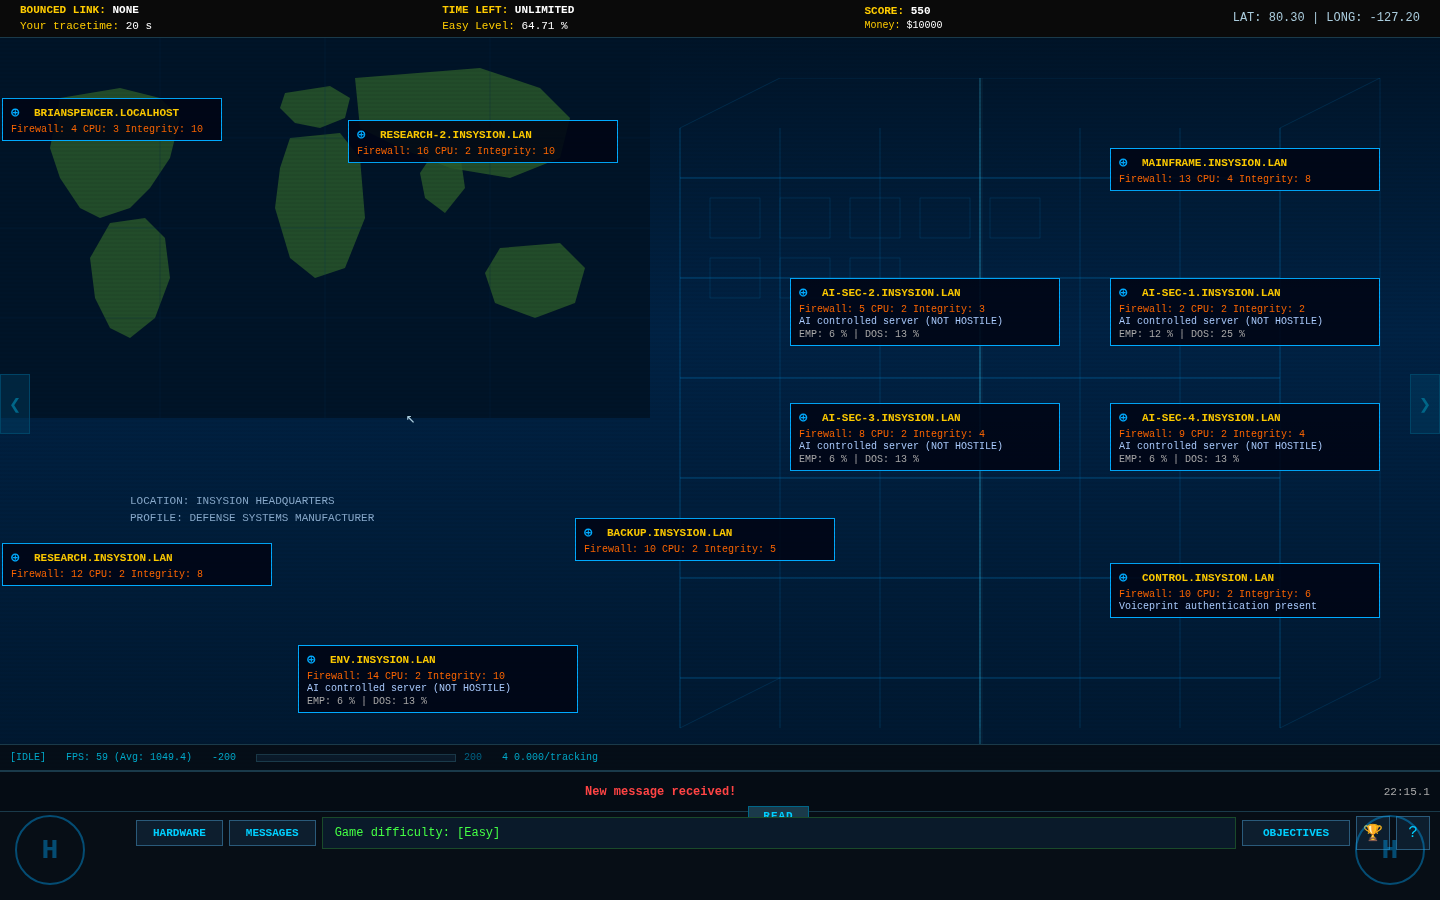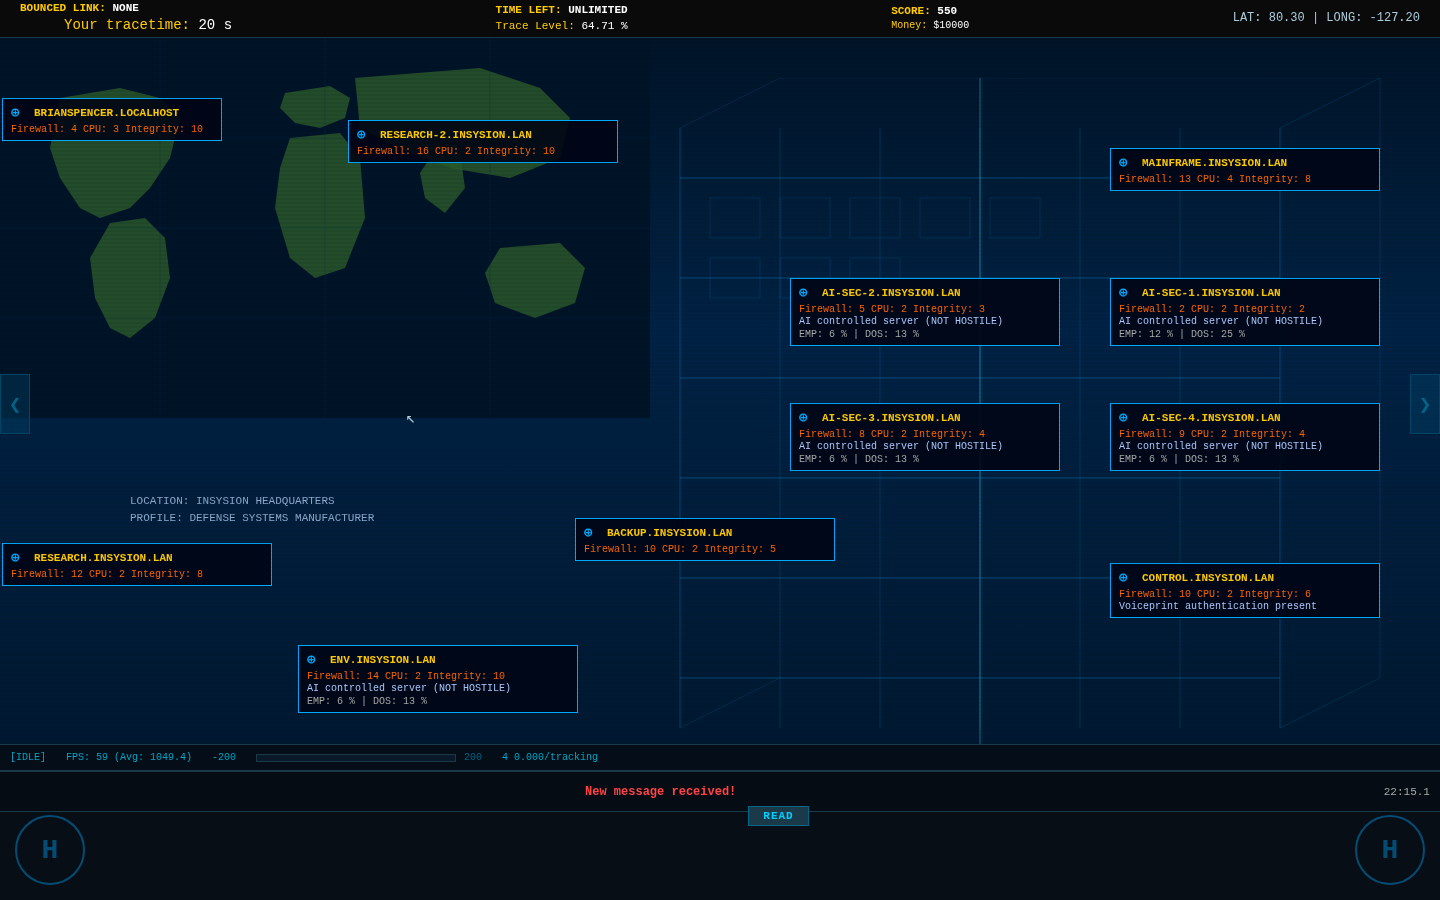--- a/index.html
+++ b/index.html
@@ -437,30 +437,30 @@
     }
   </style>
 </head>
 <body>
 
 <div id="top-hud">
   <div class="hud-section">
     <span class="hud-label">
       <span>Bounced Link:</span> <span style="color:#ffffff">NONE</span>
     </span>
-    <span style="color:#ffcc00;font-size:14px;margin-left:44px;">
+    <span style="color:#ffcc00;font-size:11px;">
       <span>Your tracetime:</span> <span style="color:#ffffff">20 s</span>
     </span>
   </div>
   <div class="hud-section">
     <span class="hud-label">
       <span>Time Left:</span> <span style="color:#ffffff">UNLIMITED</span>
     </span>
     <span style="color:#ffcc00;font-size:11px;">
-      <span>Trace Level:</span> <span style="color:#ffffff">64.71 %</span>
+      <span>Easy Level:</span> <span style="color:#ffffff">64.71 %</span>
     </span>
   </div>
   <div class="hud-section">
     <span class="hud-label">
       <span>Score:</span> <span style="color:#ffffff">550</span>
     </span>
     <span style="color:#ffcc00;font-size:10px;">
       <span>Money:</span> <span style="color:#ffffff">$10000</span>
     </span>
   </div>
@@ -679,13 +679,26 @@
       <span style="color:#445566;"></span>
     </div>
     <div style="display:flex;align-items:center;gap:12px;">
       <span class="new-msg">New message received!</span>
       <button class="tool-btn" id="read-btn">READ</button>
     </div>
     <span class="right-timer">22:15.1</span>
   </div>
 
 
+  <div id="bottom-row">
+    <div style="width:120px;"></div>
+    <button class="hw-btn">HARDWARE</button>
+    <button class="hw-btn">MESSAGES</button>
+    <div id="game-status-box">
+      <span>Game difficulty: [Easy]</span>
+    </div>
+    <div id="objectives-area">
+      <button class="obj-btn">OBJECTIVES</button>
+      <div class="icon-btn">🏆</div>
+      <div class="icon-btn" style="color:#00cfff;">?</div>
+    </div>
+  </div>
 </div>
 
 </body></html>

